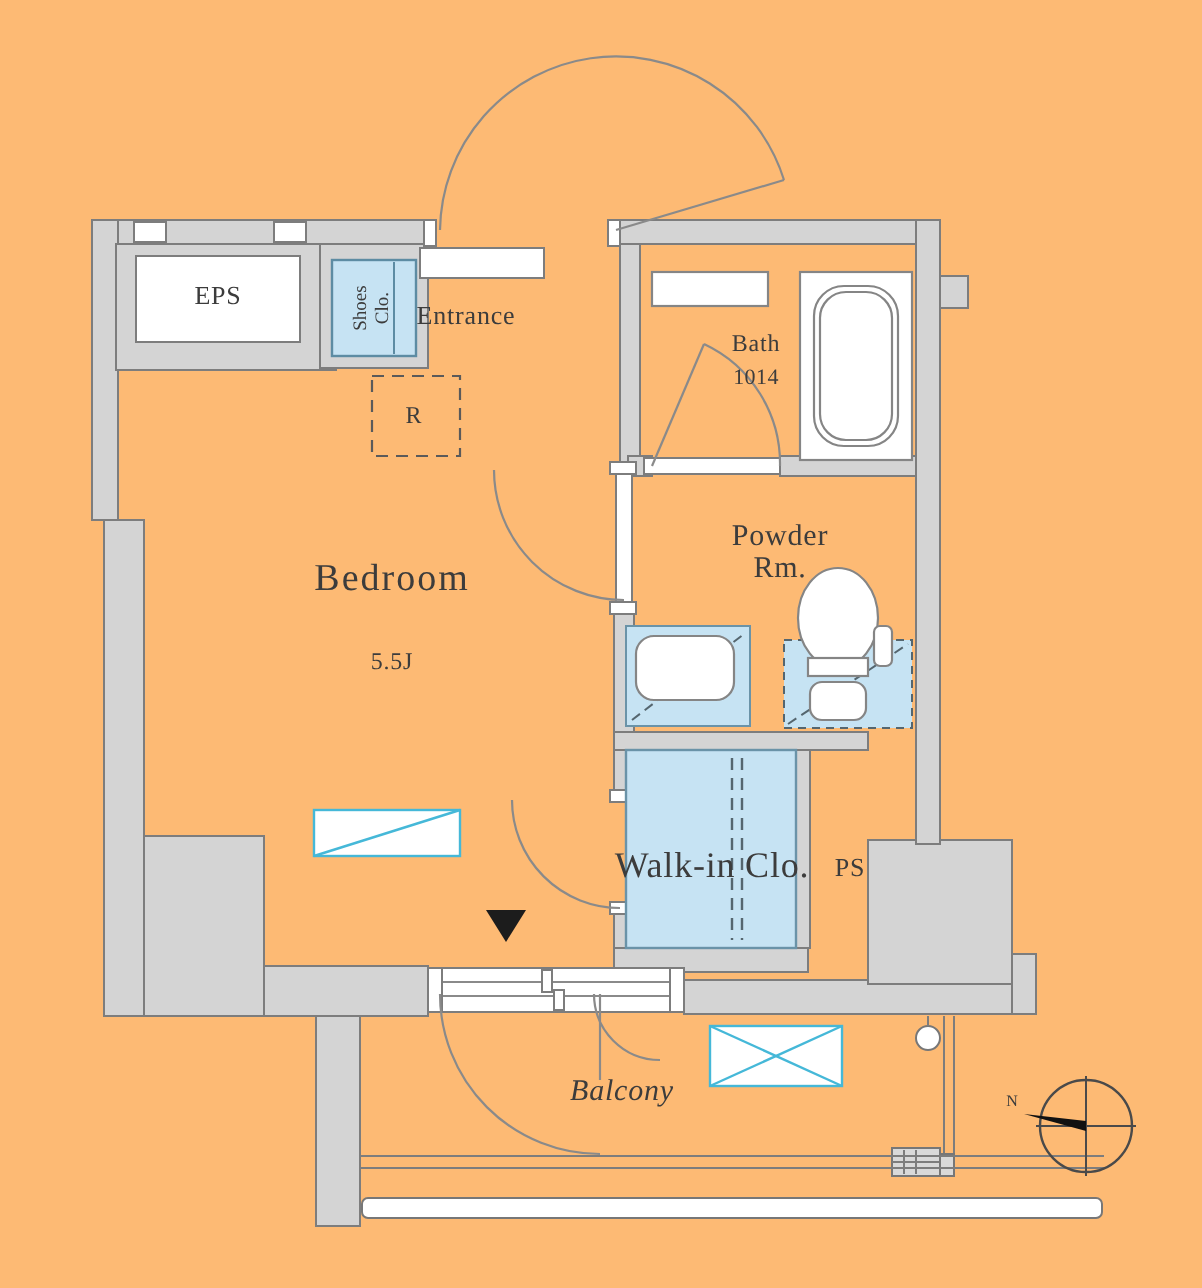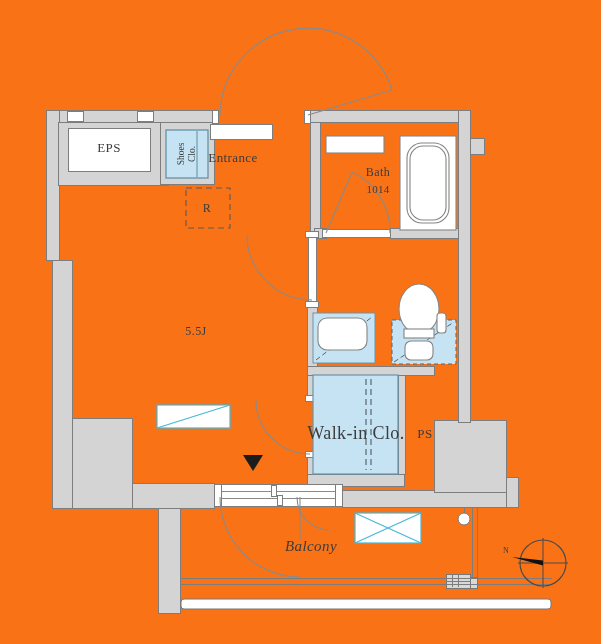--- a/index.html
+++ b/index.html
@@ -1,17 +1,17 @@
 <!DOCTYPE html>
 <html><head>
 <meta charset="utf-8">
 <style>
   html,body{margin:0;padding:0;background:#fff;}
   .stage{
-    position:relative;width:601px;height:644px;background:#f97316;
+    position:relative;width:601px;height:644px;background:#fdba74;
     outline:1px solid #cfcfcf;overflow:hidden;
     font-family:"Liberation Serif","DejaVu Serif",serif;
   }
   .stage svg{position:absolute;left:0;top:0;}
   .lbl{
     position:absolute;transform:translate(-50%,-50%);
     color:#3c3c3c;white-space:nowrap;text-align:center;
     font-family:"Liberation Serif","DejaVu Serif",serif;
     letter-spacing:.4px;line-height:1.05;
   }
@@ -160,18 +160,20 @@
     <polygon points="543,560.5 543,565.5 512,557" fill="#111111" stroke="none"></polygon>
   </g>
 </svg>
 
   <div class="lbl eps" style="left:109px;top:148px;">EPS</div>
   <div class="lbl rot wrap shoes" style="left:187px;top:154px;">Shoes Clo.</div>
   <div class="lbl entrance" style="left:233px;top:158px;">Entrance</div>
   <div class="lbl rlabel" style="left:207px;top:208px;">R</div>
   <div class="lbl bath" style="left:378px;top:172px;">Bath</div>
   <div class="lbl bathsize" style="left:378px;top:190px;">1014</div>
+  <div class="lbl wrap powder" style="left:390px;top:277px;">Powder Rm.</div>
+  <div class="lbl bedroom" style="left:196px;top:290px;">Bedroom</div>
   <div class="lbl bedsize" style="left:196px;top:331px;">5.5J</div>
   <div class="lbl wic" style="left:356px;top:398px;">Walk-in Clo.</div>
   <div class="lbl ps" style="left:425px;top:434px;">PS</div>
   <div class="lbl balcony" style="left:311px;top:547px;">Balcony</div>
   <div class="lbl north" style="left:506px;top:551px;">N</div>
 </div>
 
 </body></html>

